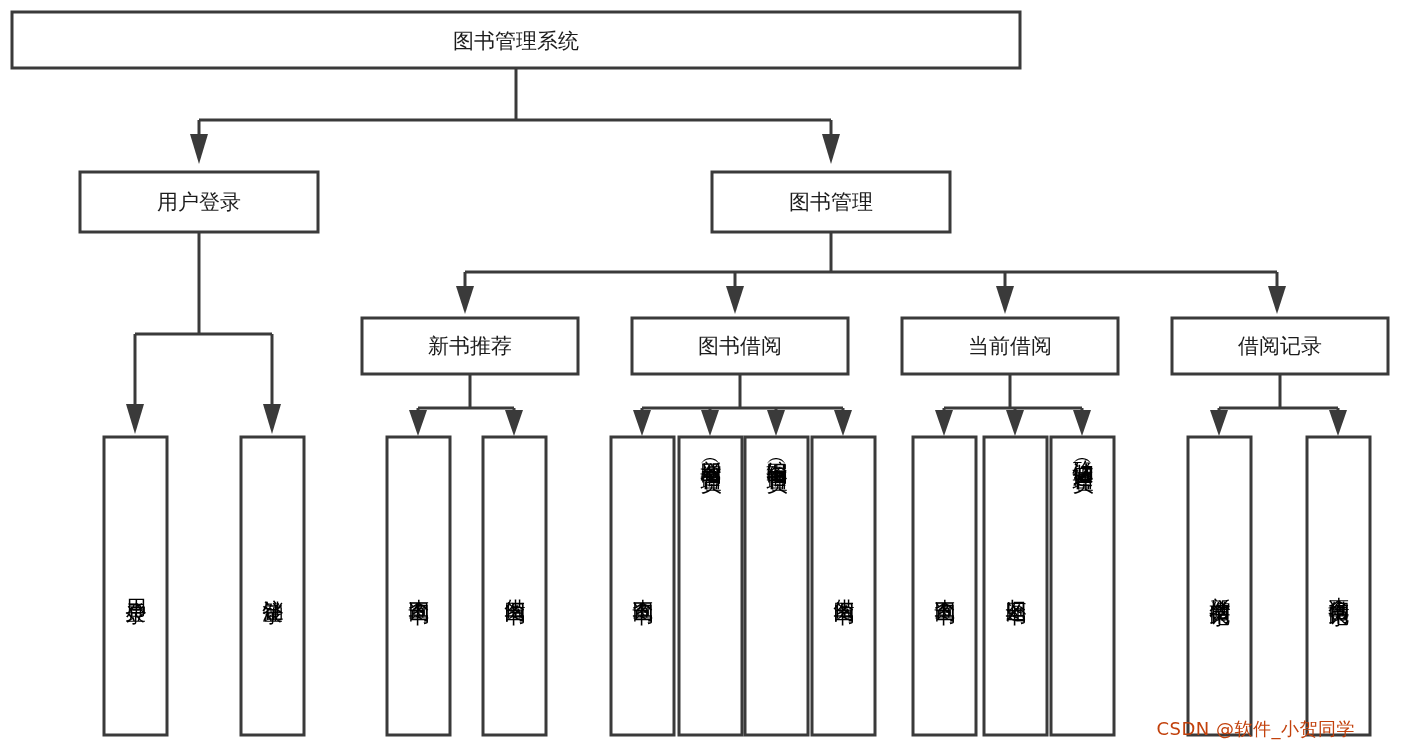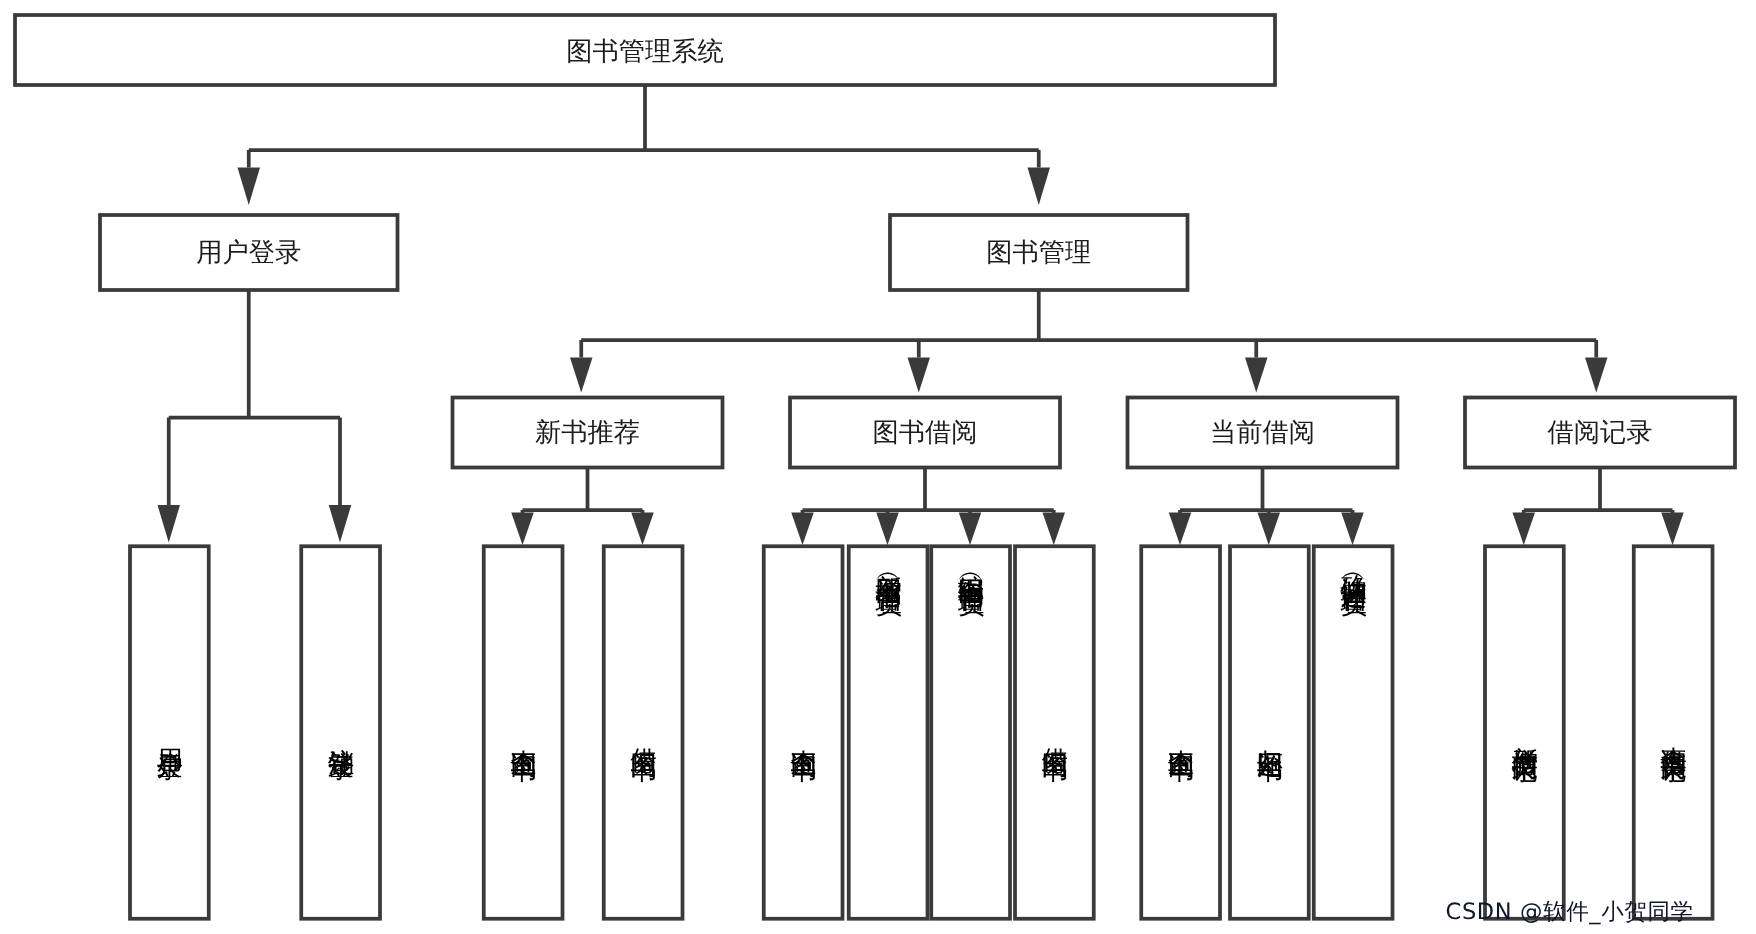--- a/index.html
+++ b/index.html
@@ -67,21 +67,21 @@
   }
   .leaf-label-wrap.center-v {
     align-items: center;
   }
   .watermark {
     position: absolute;
     right: 8px;
     bottom: 6px;
     font-family: "DejaVu Sans", "Liberation Sans", sans-serif;
     font-size: 18px;
-    color: #0f172a;
+    color: #c2410c;
     white-space: nowrap;
     letter-spacing: 0.5px;
   }
 </style>
 </head>
 <body>
 
 <div id="diagram-root">
 
   <svg id="flow-svg" viewBox="0 0 1405 747">

